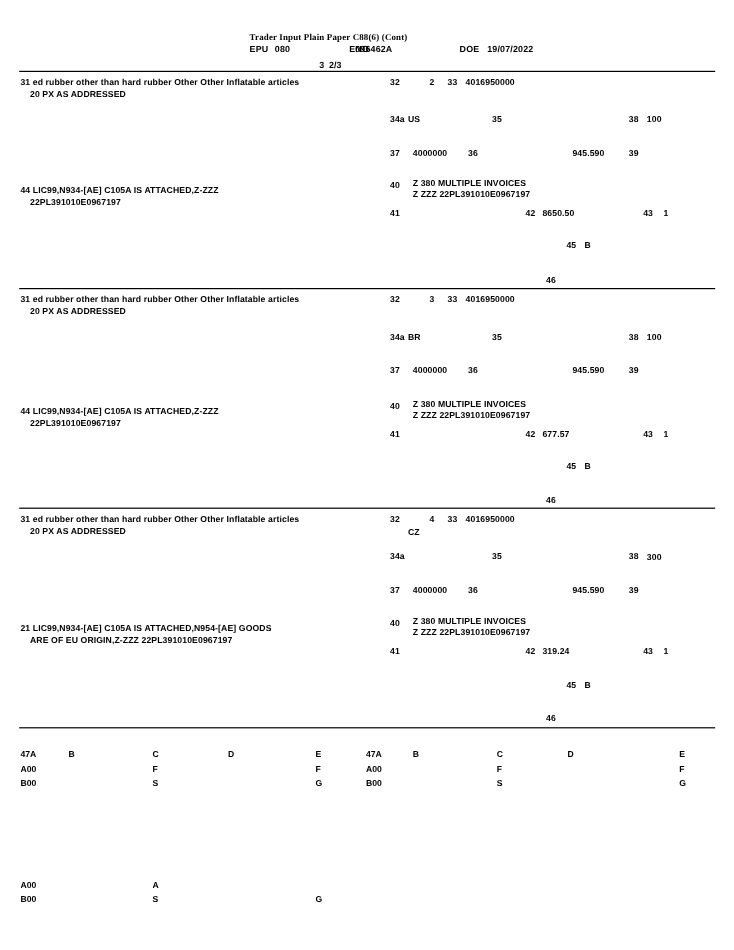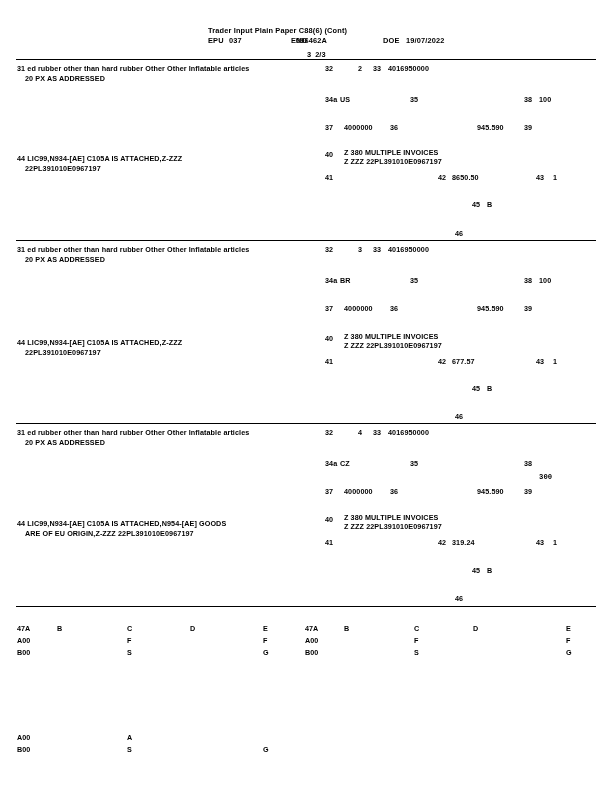--- a/index.html
+++ b/index.html
@@ -22,30 +22,30 @@
     height: 792px;
   }
   .abs {
     position: absolute;
     white-space: pre;
   }
   .hdr-title {
     font-size: 7.4px;
     font-weight: bold;
     letter-spacing: 0.15px;
+    font-family: Liberation Serif, serif;
   }
   .hdr-line2 {
     font-size: 7.4px;
     font-weight: bold;
     letter-spacing: 0.15px;
   }
   .pagenum {
     font-size: 7.4px;
     font-weight: bold;
-    margin-left: 41px;
   }
   .rule {
     position: absolute;
     left: 16px;
     width: 580px;
     height: 1px;
     background: #000000;
   }
   .cell {
     font-size: 7.2px;
@@ -58,21 +58,21 @@
   }
 </style>
 </head>
 <body>
 
 <div class="page">
 
   <div class="abs hdr-title" style="left:208px; top:26px;">Trader Input Plain Paper C88(6) (Cont)</div>
 
   <div class="abs hdr-line2" style="left:208px; top:36px;">EPU</div>
-  <div class="abs hdr-line2" style="left:229px; top:36px;">037</div>
+  <div class="abs hdr-line2" style="left:229px; top:36px;">080</div>
   <div class="abs hdr-line2" style="left:291px; top:36px;">ENO</div>
   <div class="abs hdr-line2" style="left:296px; top:36px;">096462A</div>
   <div class="abs hdr-line2" style="left:383px; top:36px;">DOE</div>
   <div class="abs hdr-line2" style="left:406px; top:36px;">19/07/2022</div>
 
   <div class="abs pagenum" style="left:266px; top:50px;">3  2/3</div>
 
   <div class="rule" style="top:59px;"></div>
 
   <div class="abs cell" style="left:17px; top:64px;">31 ed rubber other than hard rubber Other Other Inflatable articles</div>
@@ -157,32 +157,32 @@
 
   <div class="abs cell" style="left:17px; top:428px;">31 ed rubber other than hard rubber Other Other Inflatable articles</div>
   <div class="abs cell" style="left:25px; top:438px;">20 PX AS ADDRESSED</div>
 
   <div class="abs cell" style="left:325px; top:428px;">32</div>
   <div class="abs cell" style="left:358px; top:428px;">4</div>
   <div class="abs cell" style="left:373px; top:428px;">33</div>
   <div class="abs cell" style="left:388px; top:428px;">4016950000</div>
 
   <div class="abs cell" style="left:325px; top:459px;">34a</div>
-  <div class="abs cell" style="left:340px; top:459px;">CZ</div>
+  <div class="abs cell" style="left:340px; top:439px;">CZ</div>
   <div class="abs cell" style="left:410px; top:459px;">35</div>
   <div class="abs cell" style="left:524px; top:459px;">38</div>
-  <div class="abs cell" style="left:539px; top:473px;font-family:Liberation Mono, monospace;">300</div>
+  <div class="abs cell" style="left:539px; top:460px;">300</div>
 
   <div class="abs cell" style="left:325px; top:487px;">37</div>
   <div class="abs cell" style="left:344px; top:487px;">4000000</div>
   <div class="abs cell" style="left:390px; top:487px;">36</div>
   <div class="abs cell" style="left:477px; top:487px;">945.590</div>
   <div class="abs cell" style="left:524px; top:487px;">39</div>
 
-  <div class="abs cell" style="left:17px; top:519px;">44 LIC99,N934-[AE] C105A IS ATTACHED,N954-[AE] GOODS</div>
+  <div class="abs cell" style="left:17px; top:519px;">21 LIC99,N934-[AE] C105A IS ATTACHED,N954-[AE] GOODS</div>
   <div class="abs cell" style="left:25px; top:529px;text-align:center;">ARE OF EU ORIGIN,Z-ZZZ 22PL391010E0967197</div>
 
   <div class="abs cell" style="left:325px; top:515px;">40</div>
   <div class="abs cell" style="left:344px; top:513px;">Z 380 MULTIPLE INVOICES</div>
   <div class="abs cell" style="left:344px; top:522px;">Z ZZZ 22PL391010E0967197</div>
 
   <div class="abs cell" style="left:325px; top:538px;">41</div>
   <div class="abs cell" style="left:438px; top:538px;">42</div>
   <div class="abs cell" style="left:452px; top:538px;">319.24</div>
   <div class="abs cell" style="left:536px; top:538px;">43</div>

